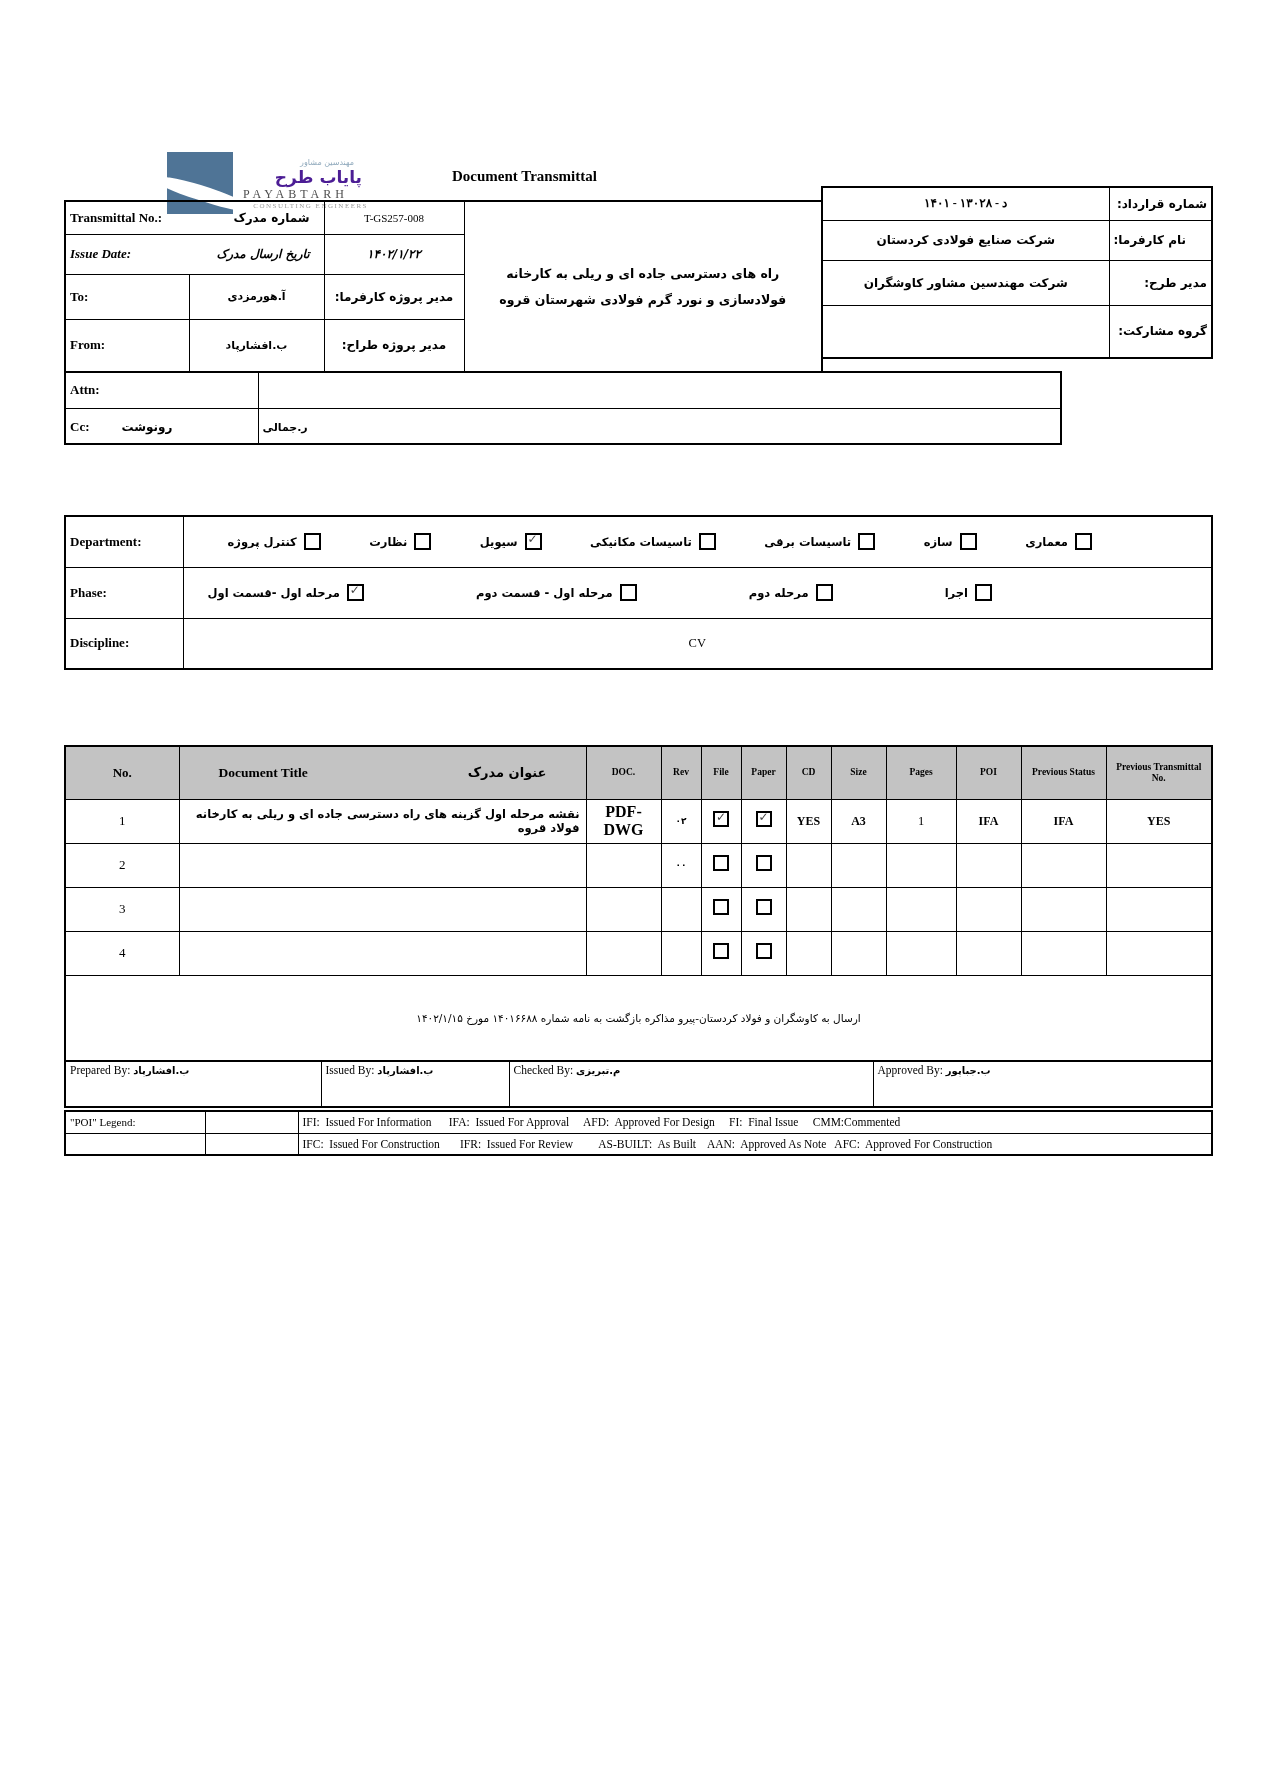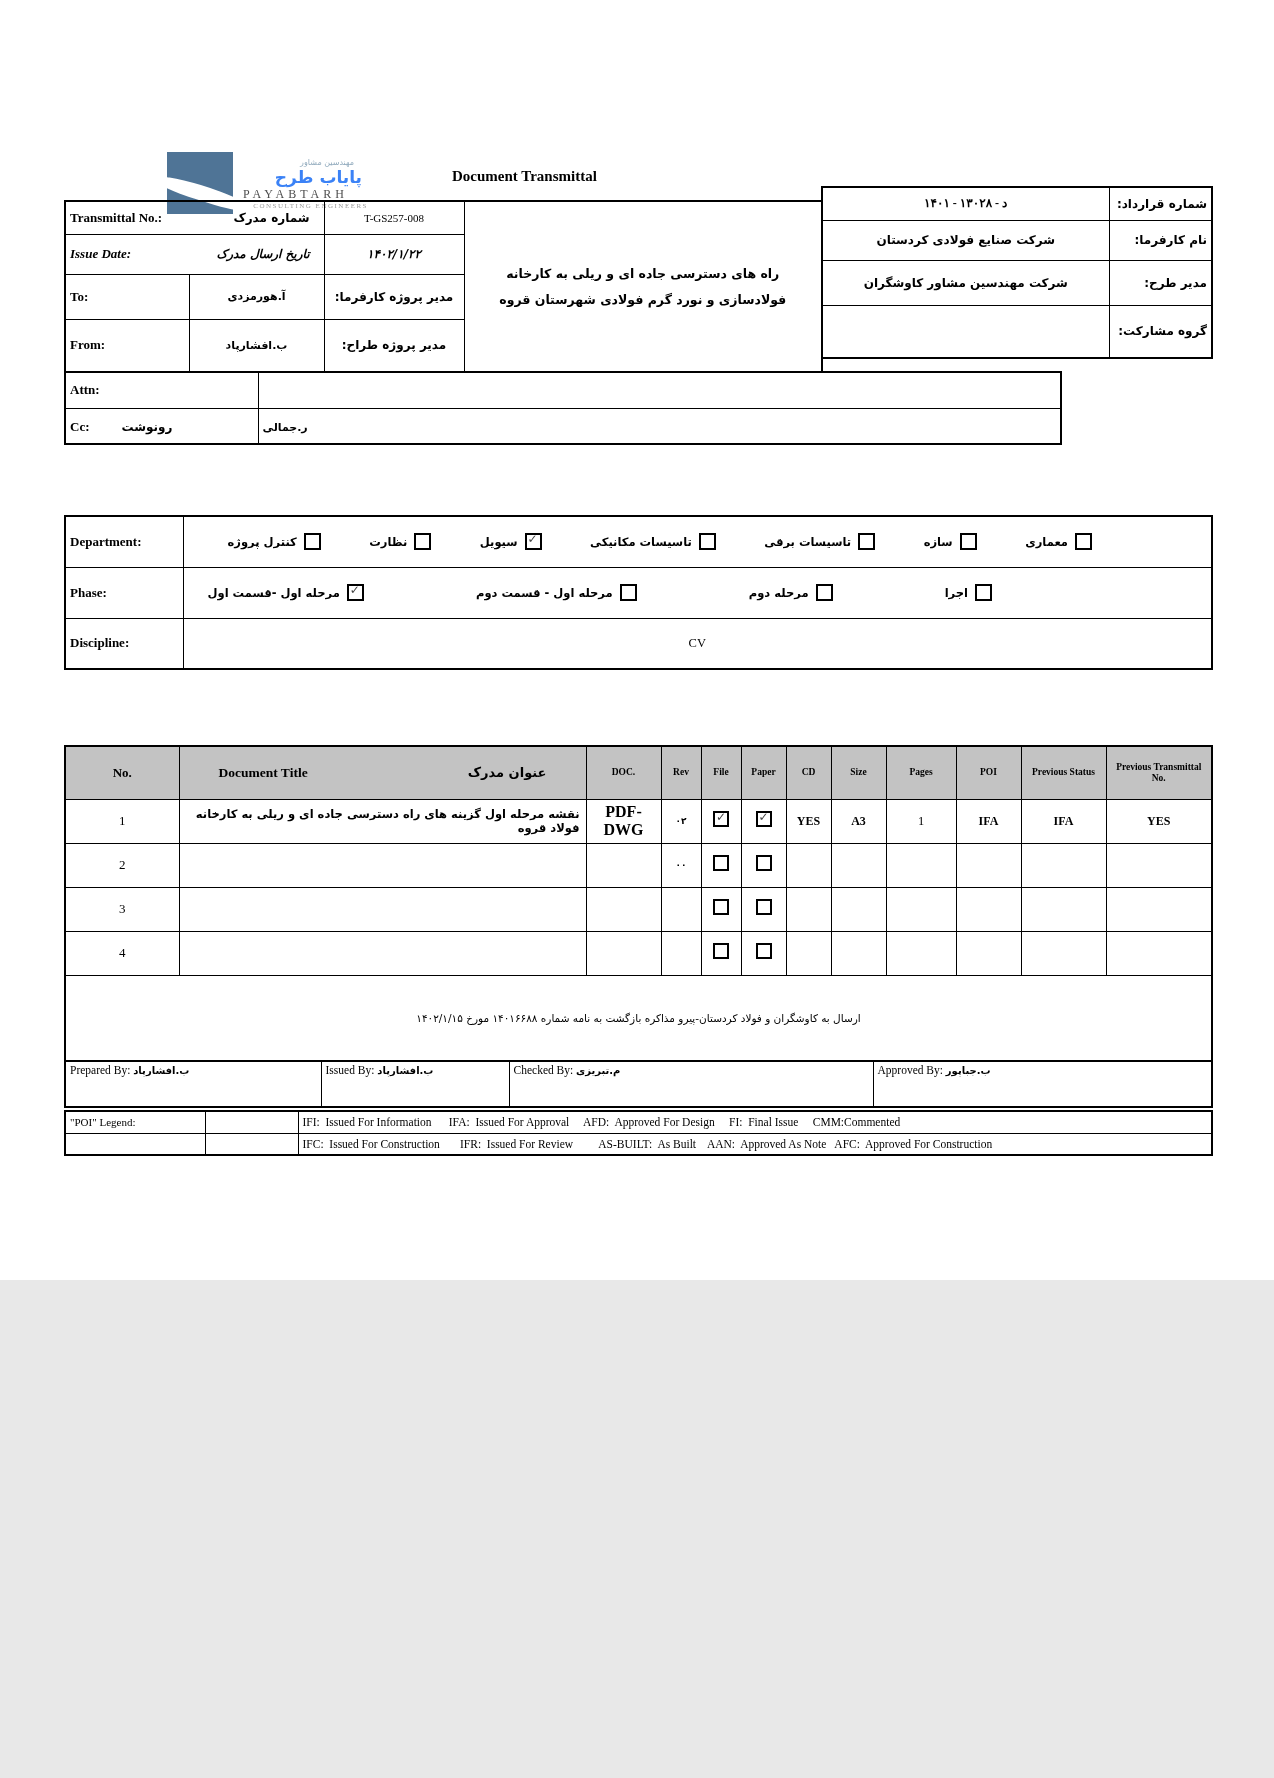--- a/index.html
+++ b/index.html
@@ -1,31 +1,31 @@
 <!DOCTYPE html>
 <html><head>
 <meta charset="utf-8">
 <style>
   html,body{margin:0;padding:0;background:#e8e8e8;}
-  .page{position:relative;width:1274px;height:1280px;background:#ffffff;margin:0 auto;
+  .page{position:relative;width:1274px;height:1778px;background:#ffffff;margin:0 auto;
         font-family:"Liberation Serif","DejaVu Serif",serif;color:#000;overflow:hidden;}
   .fa{font-family:"DejaVu Sans",sans-serif;direction:rtl;unicode-bidi:plaintext;}
   .ltr{direction:ltr;unicode-bidi:embed;}
   .abs{position:absolute;}
   table{border-collapse:collapse;table-layout:fixed;}
   td{border:1px solid #000;padding:0 4px;vertical-align:middle;overflow:hidden;}
   .t-outer{border:2px solid #000;}
   .b{font-weight:bold;}
   .cen{text-align:center;}
   
   .logo-sq{position:absolute;left:167px;top:152px;width:66px;height:62px;background:#4f7496;overflow:hidden;}
   .logo-swoosh{position:absolute;left:-14px;top:34px;width:100px;height:15px;background:#fff;
                border-radius:50% 60% 40% 50%;transform:rotate(17deg);}
   .logo-fa-small{font-size:8px;color:#8fa9bc;text-align:right;line-height:9px;}
-  .logo-fa{font-size:17px;font-weight:bold;color:#3b82f6;text-align:right;line-height:20px;}
+  .logo-fa{font-size:17px;font-weight:bold;color:#4c1d95;text-align:right;line-height:20px;}
   .logo-en{font-size:12px;letter-spacing:4px;color:#4d4d4d;line-height:15px;}
   .logo-en-sub{font-size:7px;letter-spacing:1.5px;color:#9a9a9a;text-align:right;line-height:9px;}
   
   .cb{display:inline-block;width:13px;height:13px;border:2px solid #000;background:#fff;
       position:relative;flex:0 0 auto;}
   .cb.sm{width:12px;height:12px;border-width:2px;}
   .cb.checked::after{content:"\2713";position:absolute;left:1px;top:-3px;font-size:12px;color:#444;
       font-family:"DejaVu Sans",sans-serif;}
   .opt{display:flex;direction:rtl;align-items:center;gap:7px;}
   .opt .lbl{font-size:11.5px;font-weight:bold;}
@@ -104,21 +104,21 @@
         <col style="width:287px">
         <col style="width:103px">
       </colgroup>
     <tbody>
         <tr style="height:33px;">
       <td class="cen falbl ltr">۱۴۰۱ - د - ۱۳۰۲۸</td>
       <td class="falbl fa" style="text-align:right;">شماره قرارداد:</td>
     </tr>
     <tr style="height:40px;">
       <td class="cen falbl fa">شرکت صنایع فولادی کردستان</td>
-      <td class="falbl fa" style="text-align:right;">نام کارفرما:</td>
+      <td class="falbl fa" style="text-align:left;">نام کارفرما:</td>
     </tr>
     <tr style="height:45px;">
       <td class="cen falbl fa">شرکت مهندسین مشاور کاوشگران</td>
       <td class="falbl fa" style="text-align:right;">مدیر طرح:</td>
     </tr>
     <tr style="height:53px;">
       <td class="cen fa"></td>
       <td class="falbl fa" style="text-align:right;">گروه مشارکت:</td>
     </tr>
   </tbody>

